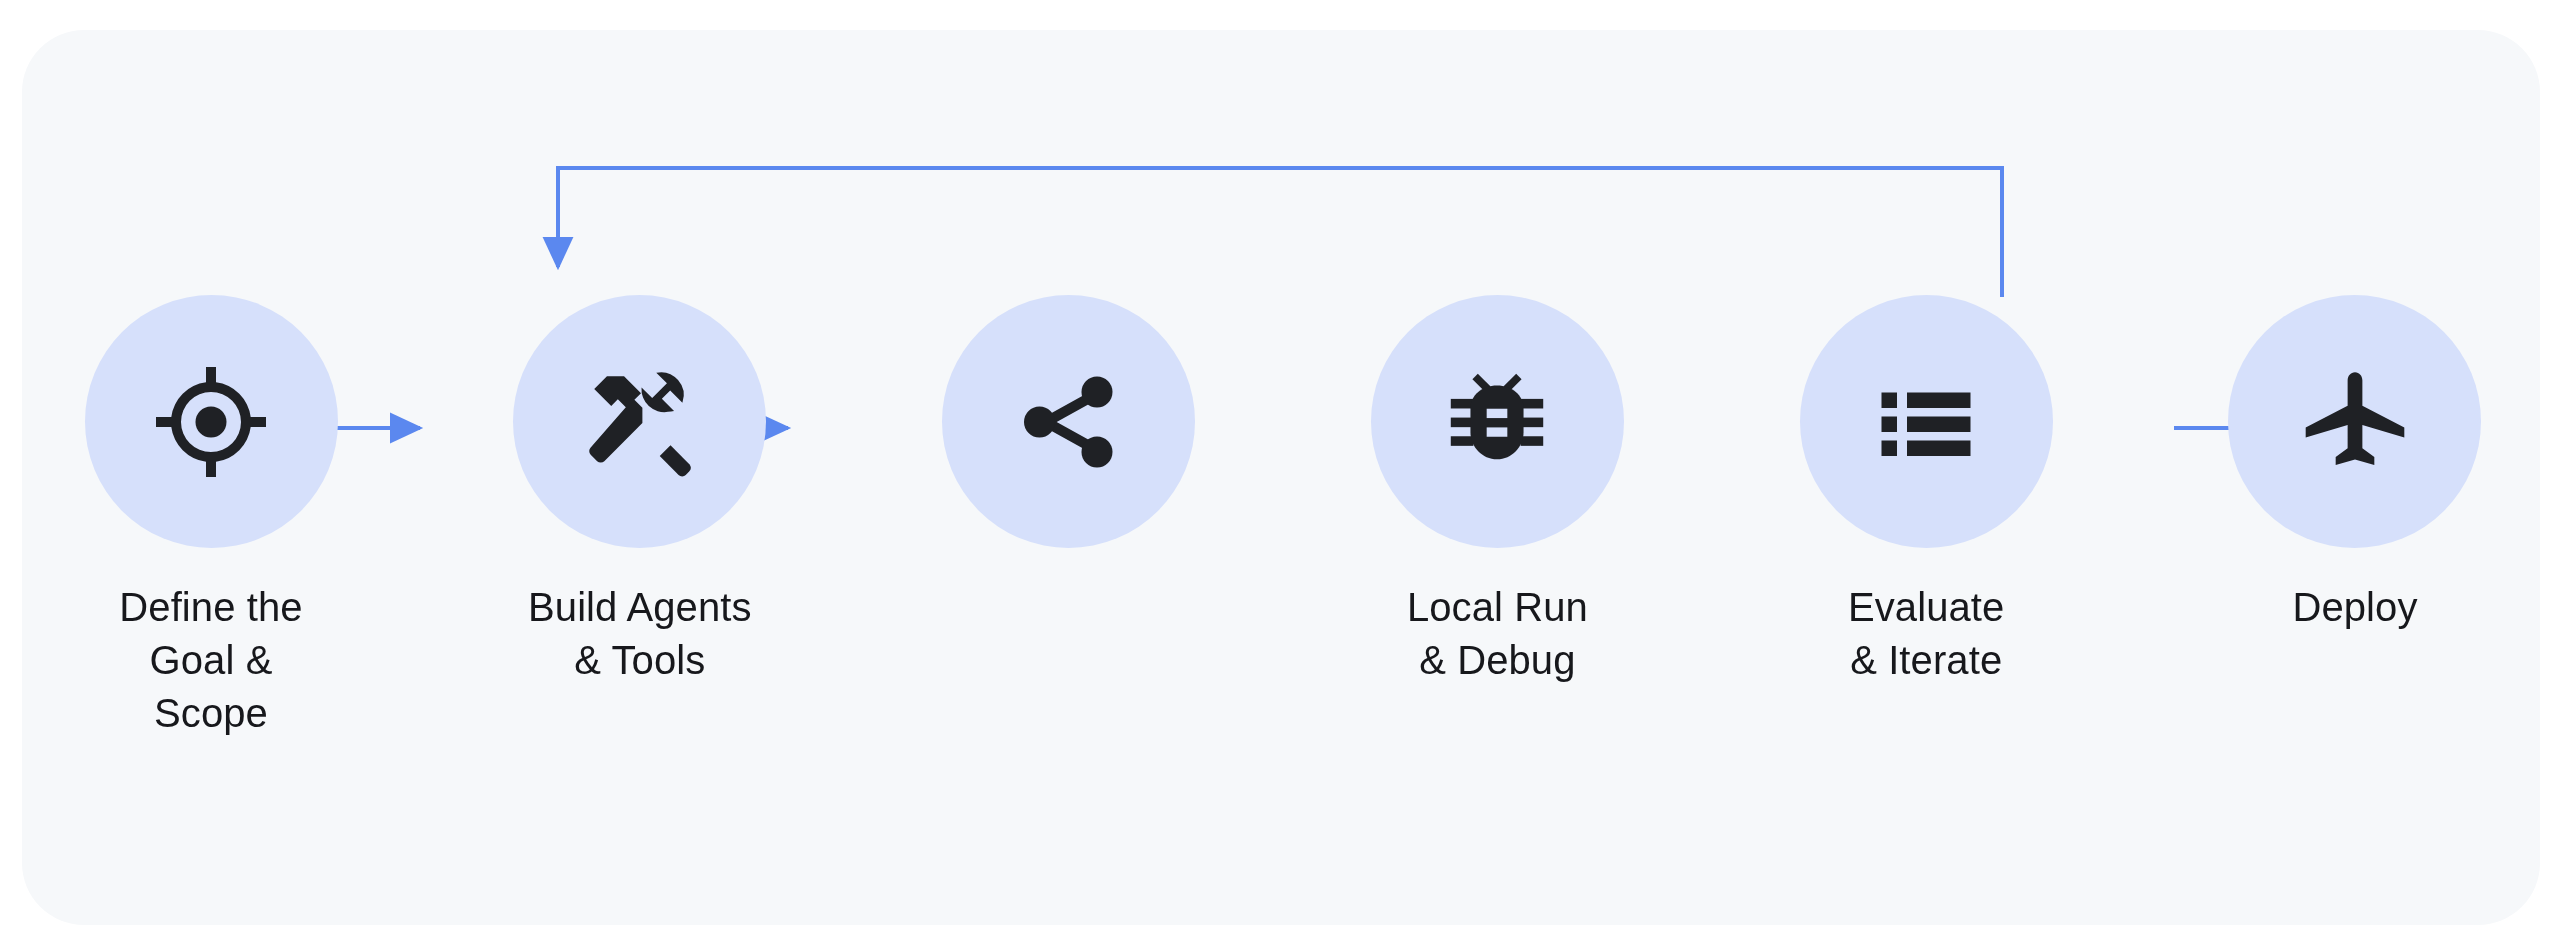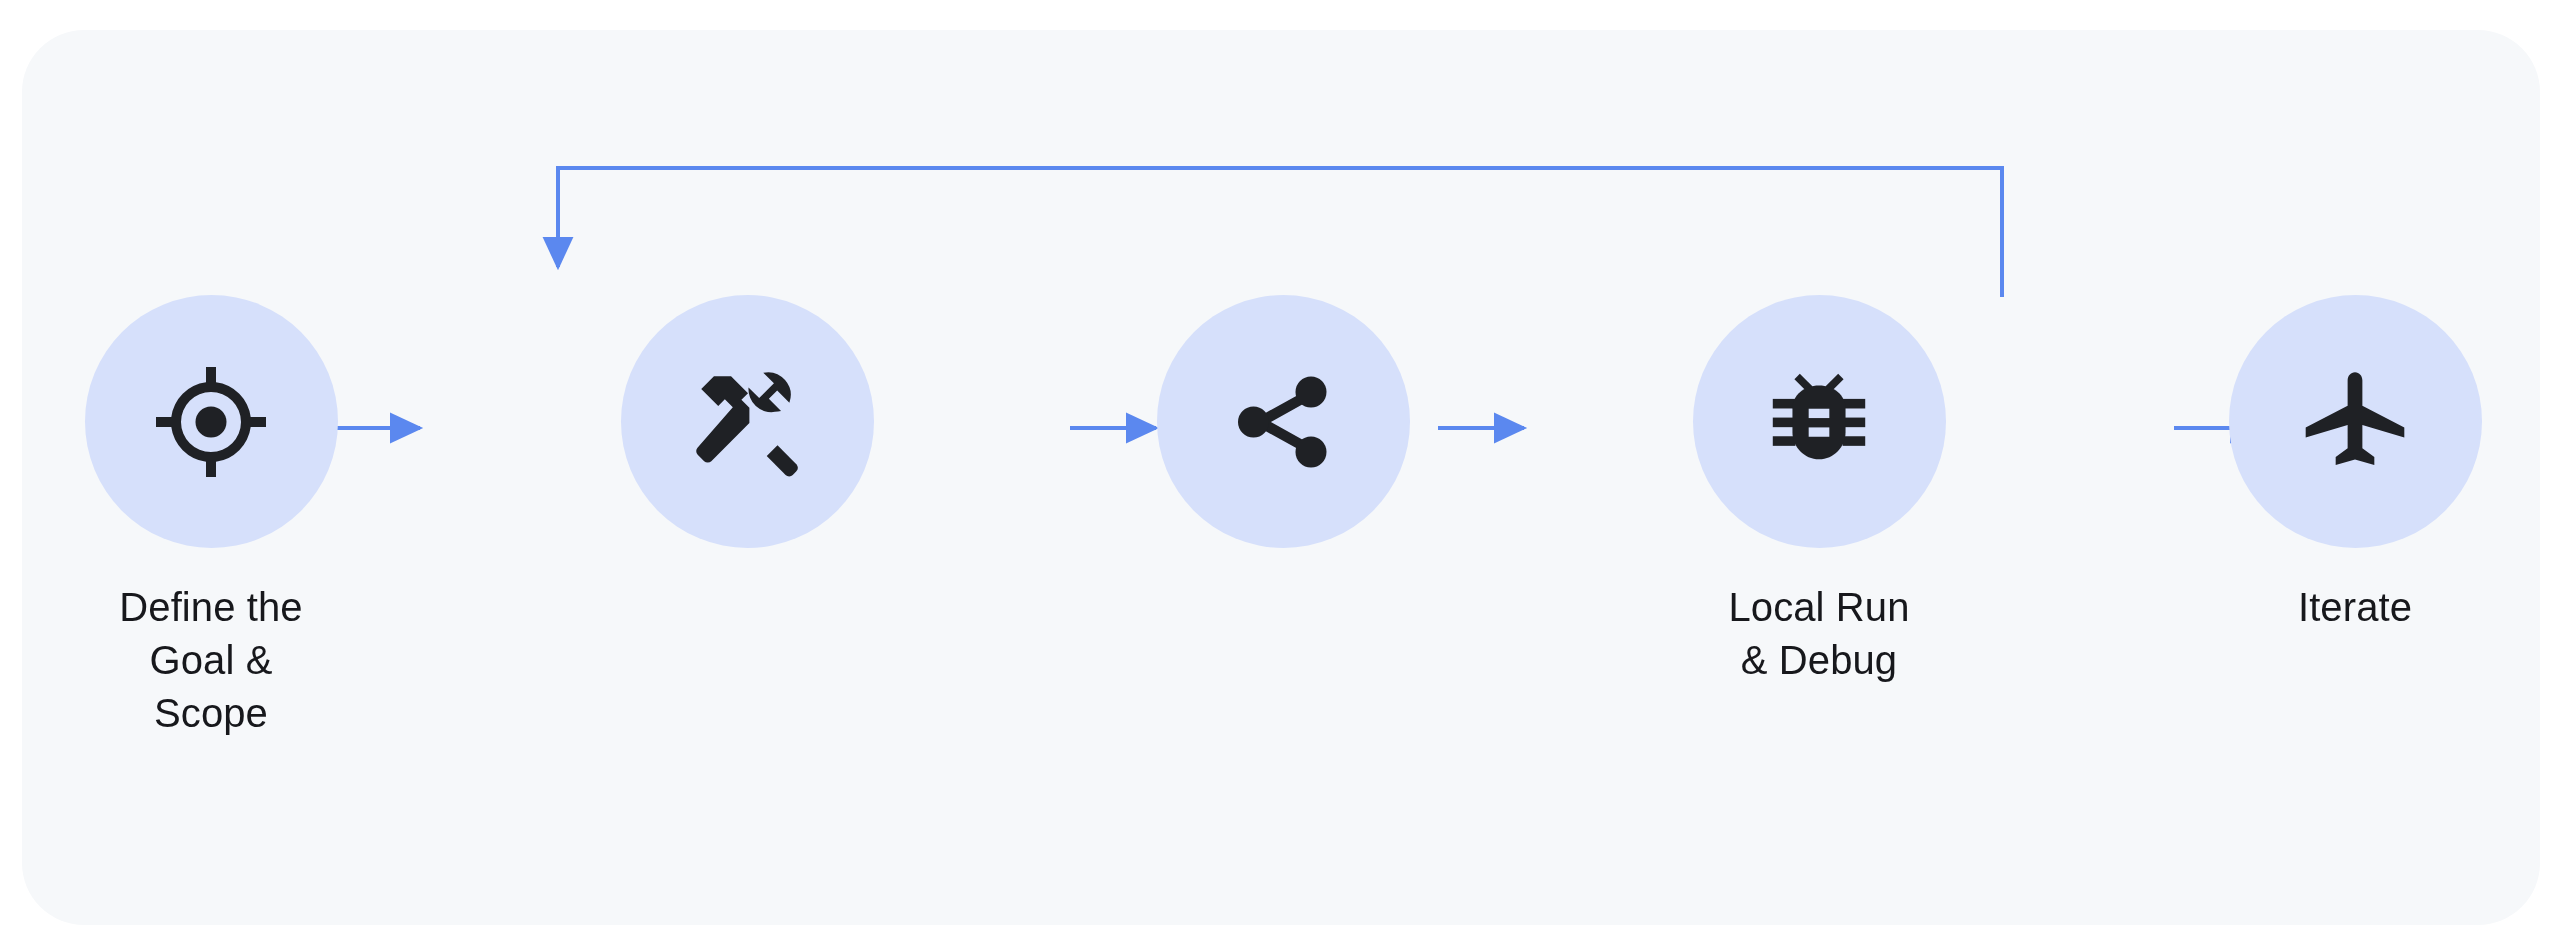--- a/index.html
+++ b/index.html
@@ -134,20 +134,22 @@
       <div class="node-circle">
         <span>
           <svg width="122" height="122" viewBox="0 0 24 24" fill="#1f2125">
             <path d="M21.71 20.29L18 16.58l-2.12 2.12l3.71 3.71a1 1 0 0 0 1.41 0l0.71-0.71a1 1 0 0 0 0-1.41Z"></path>
             <path d="M17.5 10a4.5 4.5 0 0 0 1.2-.16l-2.4-2.4l1.64-1.64l2.4 2.4A4.5 4.5 0 0 0 15.2 2.3l2.1 2.1l-2.9 2.9l-2.1-2.1A4.5 4.5 0 0 0 17.5 10Z"></path>
             <path d="M12.47 9.21L10.9 7.64l1.3-1.3L8.86 3H5.5L3 5.5l3.34 3.34l1.3-1.3l1.57 1.57L2.3 17.02a1 1 0 0 0 0 1.41l1.27 1.27a1 1 0 0 0 1.41 0l7.49-7.49Z"></path>
             <path d="M2 6.25L4.8 9.05L6.3 7.55L3.5 4.75L2 6.25Z" opacity="0"></path>
           </svg>
         </span>
       </div>
+      <div class="node-label">Build Agents
+&amp; Tools</div>
     </div>
 
     <div class="node">
       <div class="node-circle">
         <span>
           <svg width="120" height="120" viewBox="0 0 24 24" fill="none" stroke="#1f2125" stroke-width="2.1" stroke-linecap="round">
             <line x1="7.4" y1="12" x2="16.6" y2="6.9"></line>
             <line x1="7.4" y1="12" x2="16.6" y2="17.1"></line>
             <circle cx="6.1" cy="12" r="3.1" fill="#1f2125" stroke="none"></circle>
             <circle cx="17.6" cy="6.0" r="3.1" fill="#1f2125" stroke="none"></circle>
@@ -176,26 +178,42 @@
 
             <rect x="9.9" y="9.3" width="4.2" height="1.9" fill="#d6e0fb"></rect>
             <rect x="9.9" y="13.1" width="4.2" height="1.9" fill="#d6e0fb"></rect>
           </svg>
         </span>
       </div>
       <div class="node-label">Local Run
 &amp; Debug</div>
     </div>
 
+    <div class="node">
+      <div class="node-circle">
+        <span>
+          <svg width="120" height="120" viewBox="0 0 24 24" fill="#1f2125">
+            <rect x="3.1" y="6.1" width="3.1" height="3.1"></rect>
+            <rect x="3.1" y="10.9" width="3.1" height="3.1"></rect>
+            <rect x="3.1" y="15.7" width="3.1" height="3.1"></rect>
+            <rect x="8.2" y="6.1" width="12.7" height="3.1"></rect>
+            <rect x="8.2" y="10.9" width="12.7" height="3.1"></rect>
+            <rect x="8.2" y="15.7" width="12.7" height="3.1"></rect>
+          </svg>
+        </span>
+      </div>
+      <div class="node-label">Evaluate
+&amp; Iterate</div>
+    </div>
 
     <div class="node">
       <div class="node-circle">
         <span>
           <svg width="122" height="122" viewBox="0 0 24 24" fill="#1f2125">
             <path d="M12 2.2c-.85 0-1.45.72-1.45 1.6v5.0L2.3 13.1v1.95l8.25-2.45v4.55L8.2 18.9v1.55L12 19.4l3.8 1.05V18.9l-2.35-1.75v-4.55l8.25 2.45V13.1l-8.25-4.3v-5.0c0-.88-.6-1.6-1.45-1.6Z"></path>
           </svg>
         </span>
       </div>
-      <div class="node-label">Iterate</div>
+      <div class="node-label">Deploy</div>
     </div>
 
   </div>
 </div>
 
 </body></html>

